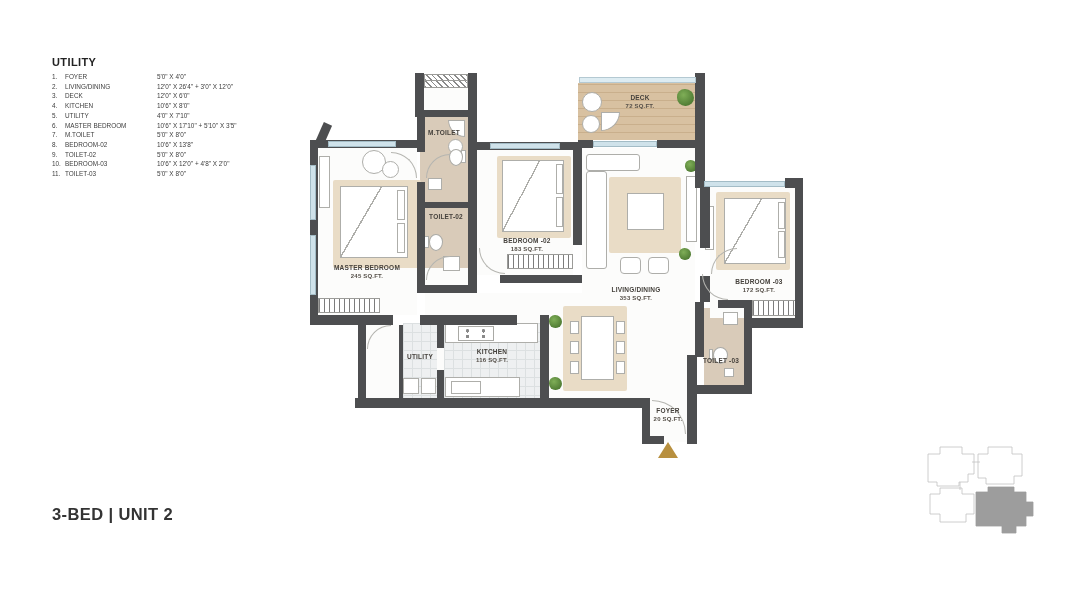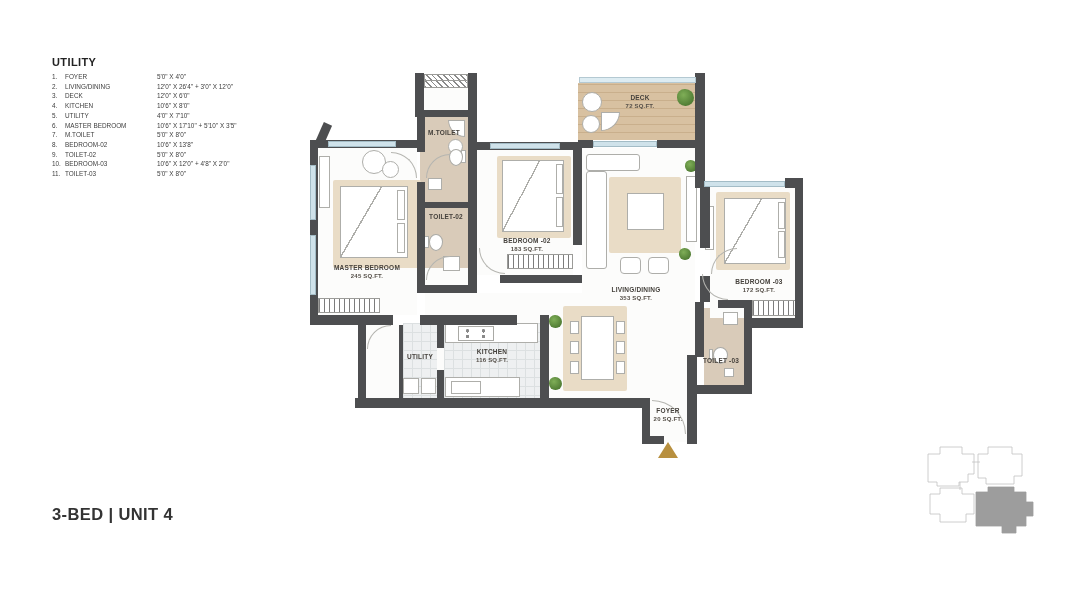--- a/index.html
+++ b/index.html
@@ -274,21 +274,21 @@
   <div class="lbl" style="left:336px;top:225px;"><span>LIVING/DINING</span><span class="area">353 SQ.FT.</span></div>
   <div class="lbl" style="left:459px;top:217px;"><span>BEDROOM -03</span><span class="area">172 SQ.FT.</span></div>
   <div class="lbl" style="left:421px;top:296px;"><span>TOILET -03</span></div>
   <div class="lbl" style="left:192px;top:287px;"><span>KITCHEN</span><span class="area">116 SQ.FT.</span></div>
   <div class="lbl" style="left:120px;top:292px;"><span>UTILITY</span></div>
   <div class="lbl" style="left:368px;top:346px;"><span>FOYER</span><span class="area">20 SQ.FT.</span></div>
 
   <div class="tri" style="left:358px;top:382px;"></div>
 </div>
 
-<div class="unit-title">3-BED | UNIT 4</div>
+<div class="unit-title">3-BED | UNIT 2</div>
 
 <div class="keyplan">
   <svg width="135" height="105" viewBox="0 0 135 105">
     <g fill="#ffffff" stroke="#c2c2c2" stroke-width="0.8">
       <path d="M8,22 h12 v-7 h22 v7 h12 v20 h-6 v8 h-9 v4 h-22 v-4 h-9 z"></path>
       <path d="M58,22 h10 v-7 h24 v7 h10 v22 h-8 v8 h-28 v-6 h-8 z"></path>
       <path d="M10,62 h10 v-6 h22 v6 h12 v20 h-8 v8 h-26 v-8 h-10 z"></path>
       <line x1="52" y1="30" x2="60" y2="30"></line>
       <line x1="40" y1="50" x2="40" y2="58"></line>
     </g>

